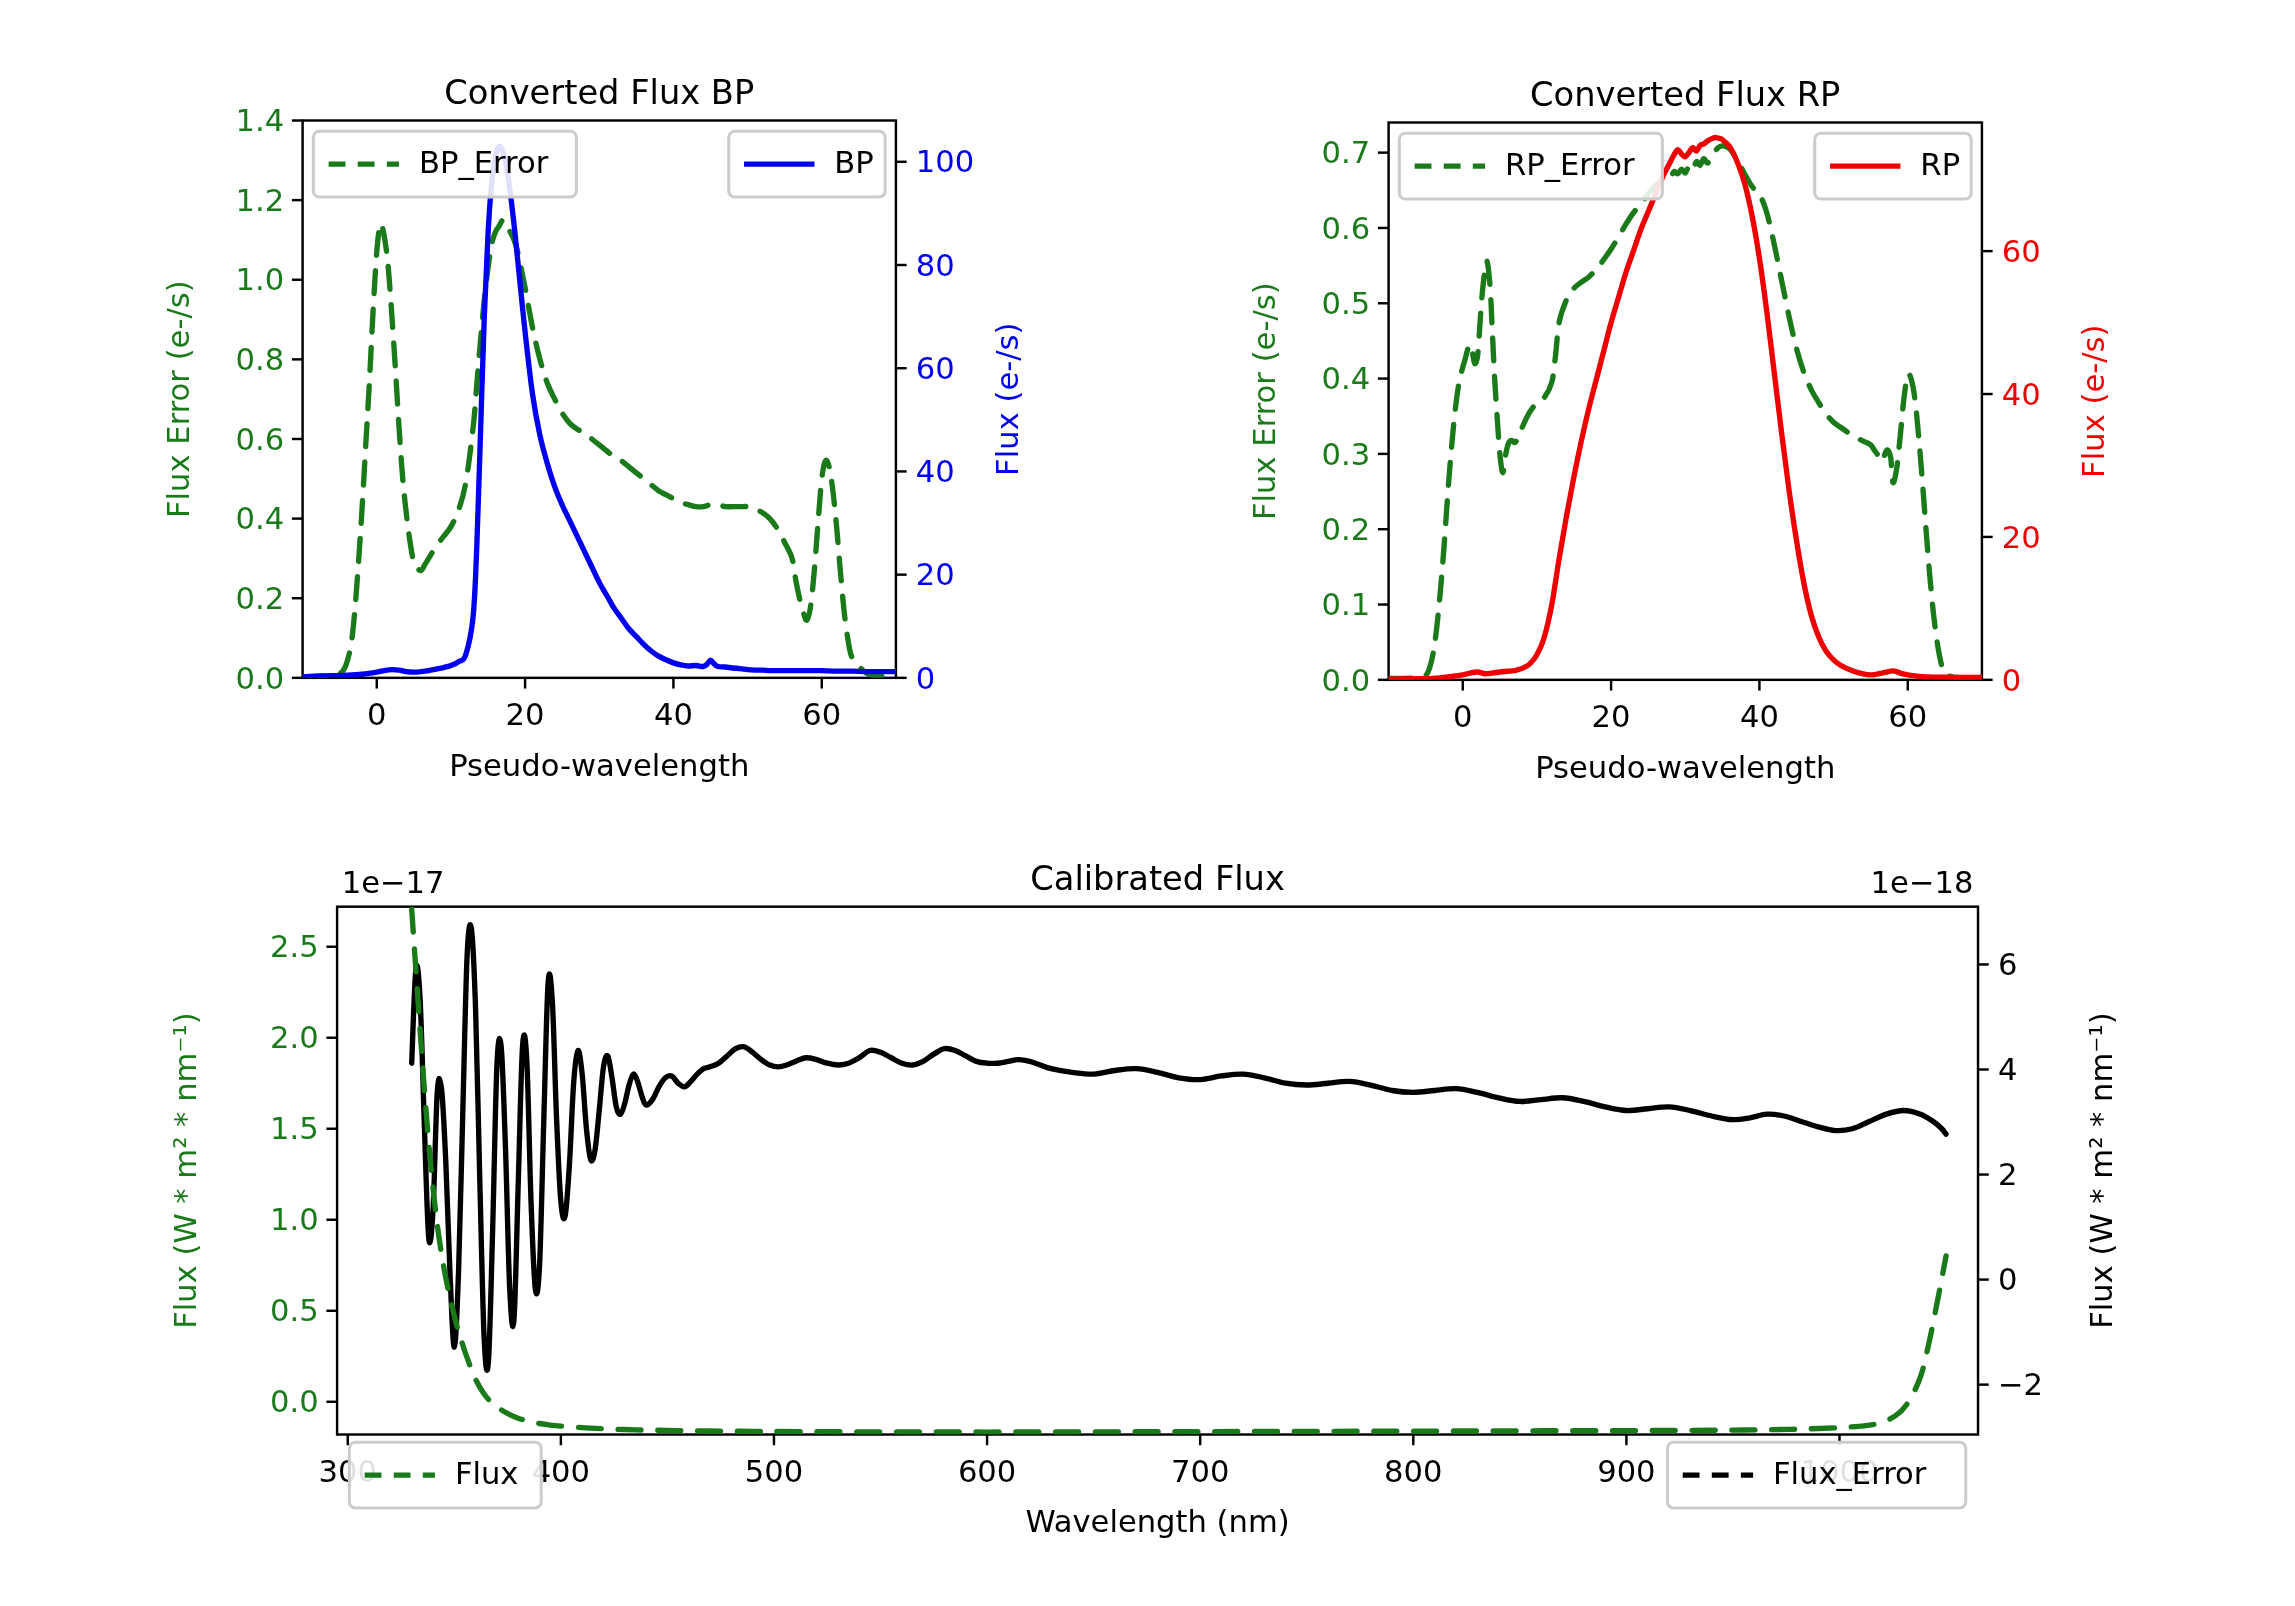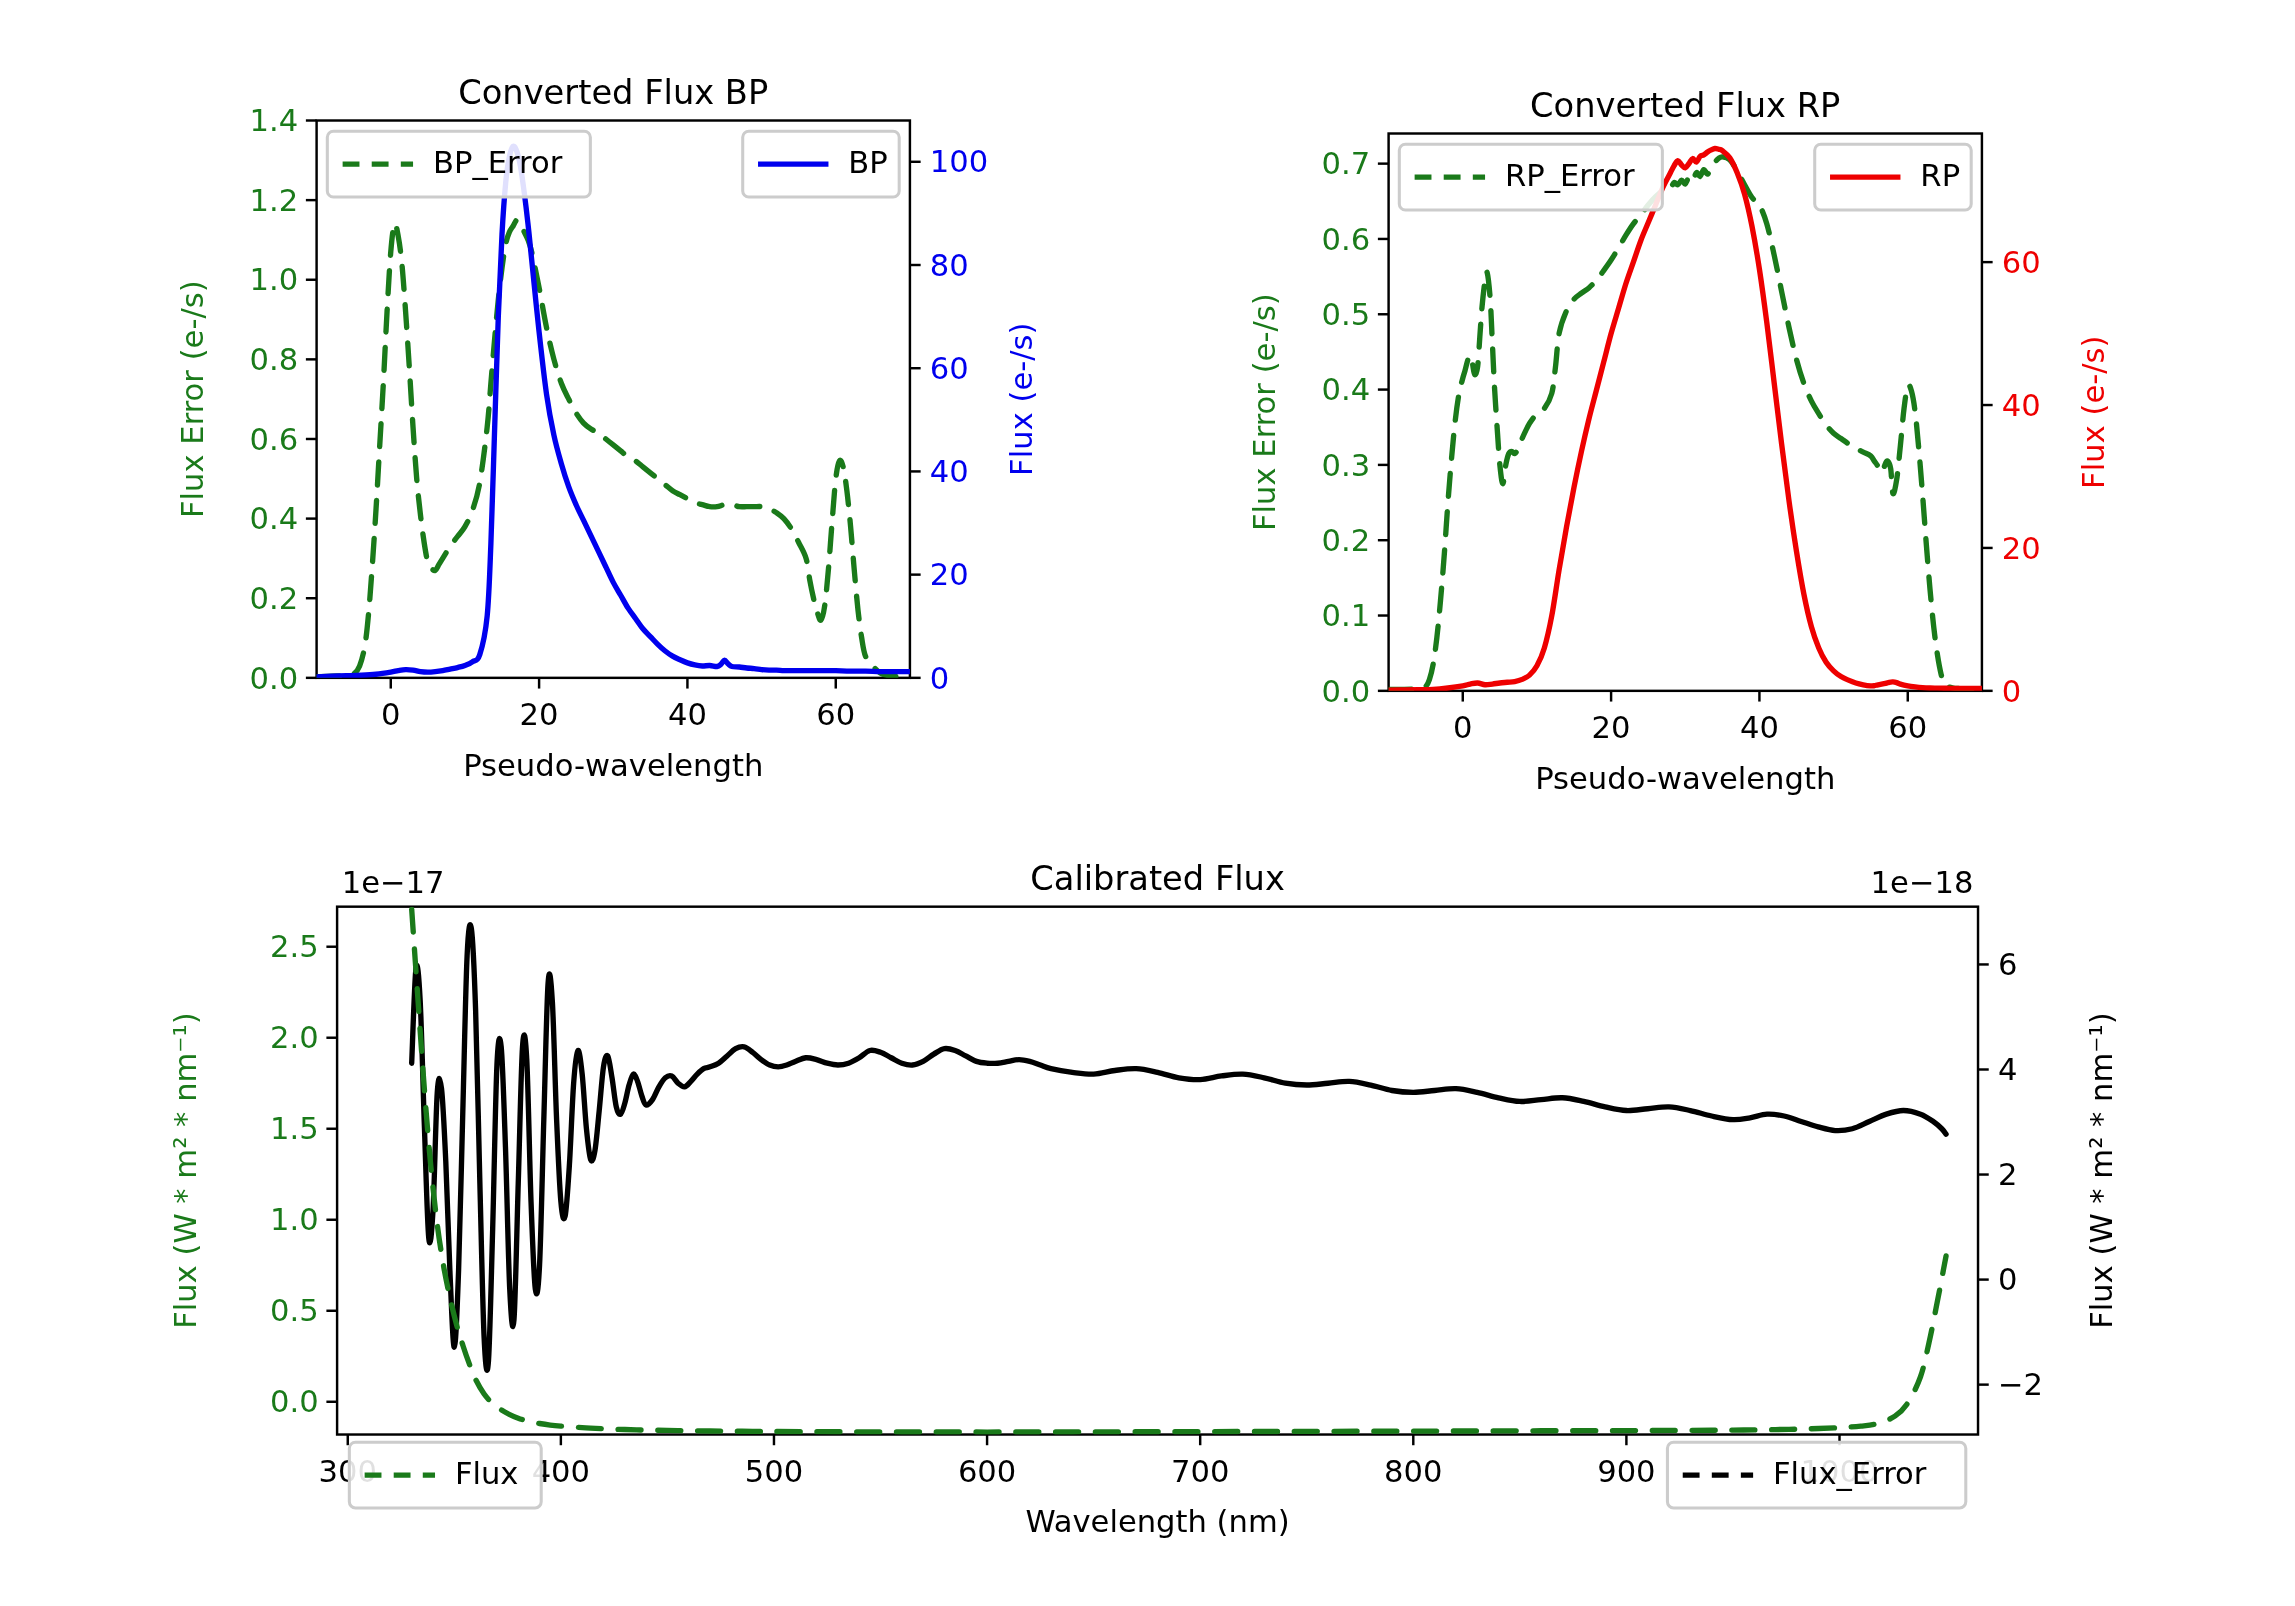--- a/index.html
+++ b/index.html
@@ -16,21 +16,21 @@
   .spine{fill:none;stroke:#000;stroke-width:3.2;}
   .ticker{stroke:#000;stroke-width:3.2;fill:none;}
   .legbox{fill:#ffffff;fill-opacity:0.88;stroke:#cccccc;stroke-width:4;rx:8;ry:8;}
   .curve{fill:none;stroke-linecap:round;stroke-linejoin:round;}
   .exp{font-size:40px;fill:#000;}
 </style>
 </head>
 <body>
 
 <div id="figure">
-  <div class="panel" id="panel-bp" style="left:152px; top:73px; width:934px; height:758px;">
+  <div class="panel" id="panel-bp" style="left:138px; top:73px; width:934px; height:758px;">
       <svg width="934" height="758" viewBox="0 0 1220 990">
         <text x="602.5" y="40" class="title">Converted Flux BP</text>
         <rect x="215" y="62" width="775" height="728" class="spine"></rect>
         <defs>
           <clipPath id="converted-flux-bp-clip">
             <rect x="215" y="62" width="775" height="728"></rect>
           </clipPath>
         </defs>
         <line x1="311.875" y1="790" x2="311.875" y2="804" class="ticker"></line>
         <text x="311.875" y="852" class="tick tickblack" text-anchor="middle">0</text>
@@ -80,21 +80,21 @@
           <line x1="249" y1="119" x2="341" y2="119" stroke="#1a7a1a" stroke-width="7" stroke-linecap="butt" stroke-dasharray="22,16"></line>
           <text x="367" y="119" class="legtext">BP_Error</text>
         </g>
         <g>
           <rect x="771.6" y="76" width="204.4" height="86" class="legbox"></rect>
           <line x1="791.6" y1="119" x2="883.6" y2="119" stroke="#0000ee" stroke-width="7" stroke-linecap="butt"></line>
           <text x="909.6" y="119" class="legtext">BP</text>
         </g>
       </svg>
     </div>
-  <div class="panel" id="panel-rp" style="left:1224px; top:86px; width:934px; height:758px;">
+  <div class="panel" id="panel-rp" style="left:1224px; top:75px; width:934px; height:758px;">
       <svg width="934" height="758" viewBox="0 0 1220 990">
         <text x="602.5" y="40" class="title">Converted Flux RP</text>
         <rect x="215" y="62" width="775" height="728" class="spine"></rect>
         <defs>
           <clipPath id="converted-flux-rp-clip">
             <rect x="215" y="62" width="775" height="728"></rect>
           </clipPath>
         </defs>
         <line x1="311.875" y1="790" x2="311.875" y2="804" class="ticker"></line>
         <text x="311.875" y="852" class="tick tickblack" text-anchor="middle">0</text>

